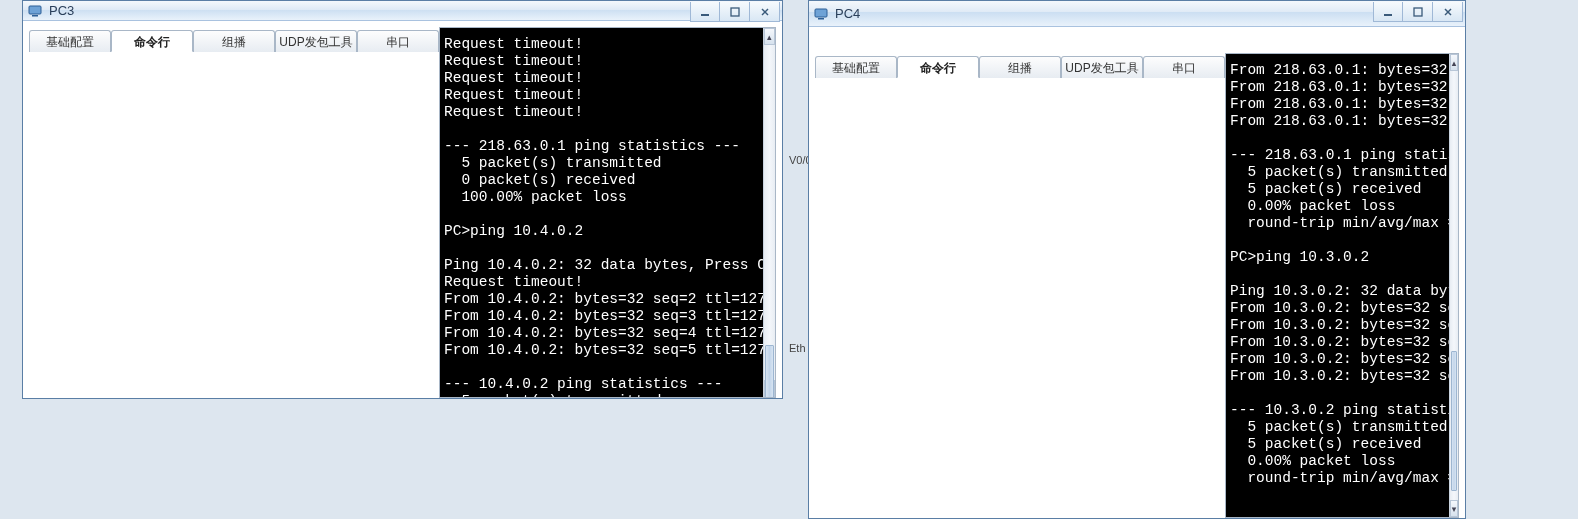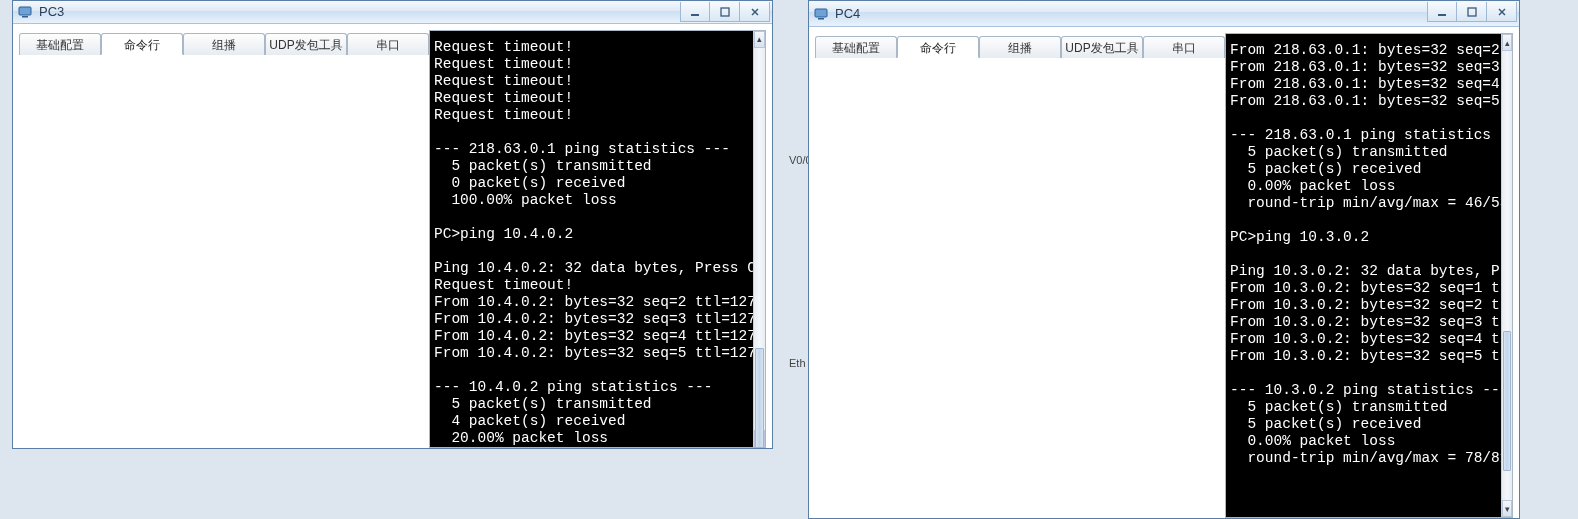--- a/index.html
+++ b/index.html
@@ -83,21 +83,21 @@
     top: 1px;
     height: 22px;
     line-height: 16px;
     cursor: default;
     user-select: none;
   }
   .tab.active {
     background: #ffffff;
     border-bottom: 1px solid #ffffff;
     z-index: 2;
-    font-weight: 400;
+    font-weight: 700;
   }
   .tab.inactive {
     background: linear-gradient(to bottom, #fdfdfd, #e7ecf2);
     color: #333;
   }
 
   .terminal-wrap {
     border: 1px solid #a9b7c7;
     flex: 1 1 auto;
     overflow: hidden;
@@ -143,23 +143,23 @@
     font-size: 11px;
     color: #444;
     font-family: Arial, sans-serif;
     background: transparent;
   }
 </style>
 </head>
 <body>
 
 <span class="bg-label" style="left:789px; top:154px;">V0/0</span>
-<span class="bg-label" style="left:789px; top:357px;">Eth</span>
-
-<div class="window" style="left: 12px; top: 0px; width: 761px; height: 449px;">
+<span class="bg-label" style="left:789px; top:342px;">Eth</span>
+
+<div class="window" style="left: 22px; top: 0px; width: 761px; height: 399px;">
   <div class="titlebar">
     <span class="icon">
       <svg width="16" height="16" viewBox="0 0 16 16">
           <rect x="2" y="3" width="12" height="8" rx="1" fill="#6ea2d6" stroke="#2d5f96"></rect>
           <rect x="5" y="12" width="6" height="1.5" fill="#2d5f96"></rect>
         </svg>
     </span>
     <span class="title-text">PC3</span>
     <div class="win-ctrls">
       <div class="win-btn" title="Minimize">
@@ -220,21 +220,21 @@
         <div class="sb-btn">▴</div>
         <div class="sb-track">
           <div class="sb-thumb" style="top: 300px; height: 120px;"></div>
         </div>
         <div class="sb-btn">▾</div>
       </div>
     </div>
   </div>
 </div>
 
-<div class="window" style="left: 808px; top: 0px; width: 712px; height: 519px;">
+<div class="window" style="left: 808px; top: 0px; width: 658px; height: 519px; gap: 20px;">
   <div class="titlebar">
     <span class="icon">
       <svg width="16" height="16" viewBox="0 0 16 16">
           <rect x="2" y="3" width="12" height="8" rx="1" fill="#6ea2d6" stroke="#2d5f96"></rect>
           <rect x="5" y="12" width="6" height="1.5" fill="#2d5f96"></rect>
         </svg>
     </span>
     <span class="title-text">PC4</span>
     <div class="win-ctrls">
       <div class="win-btn" title="Minimize">

